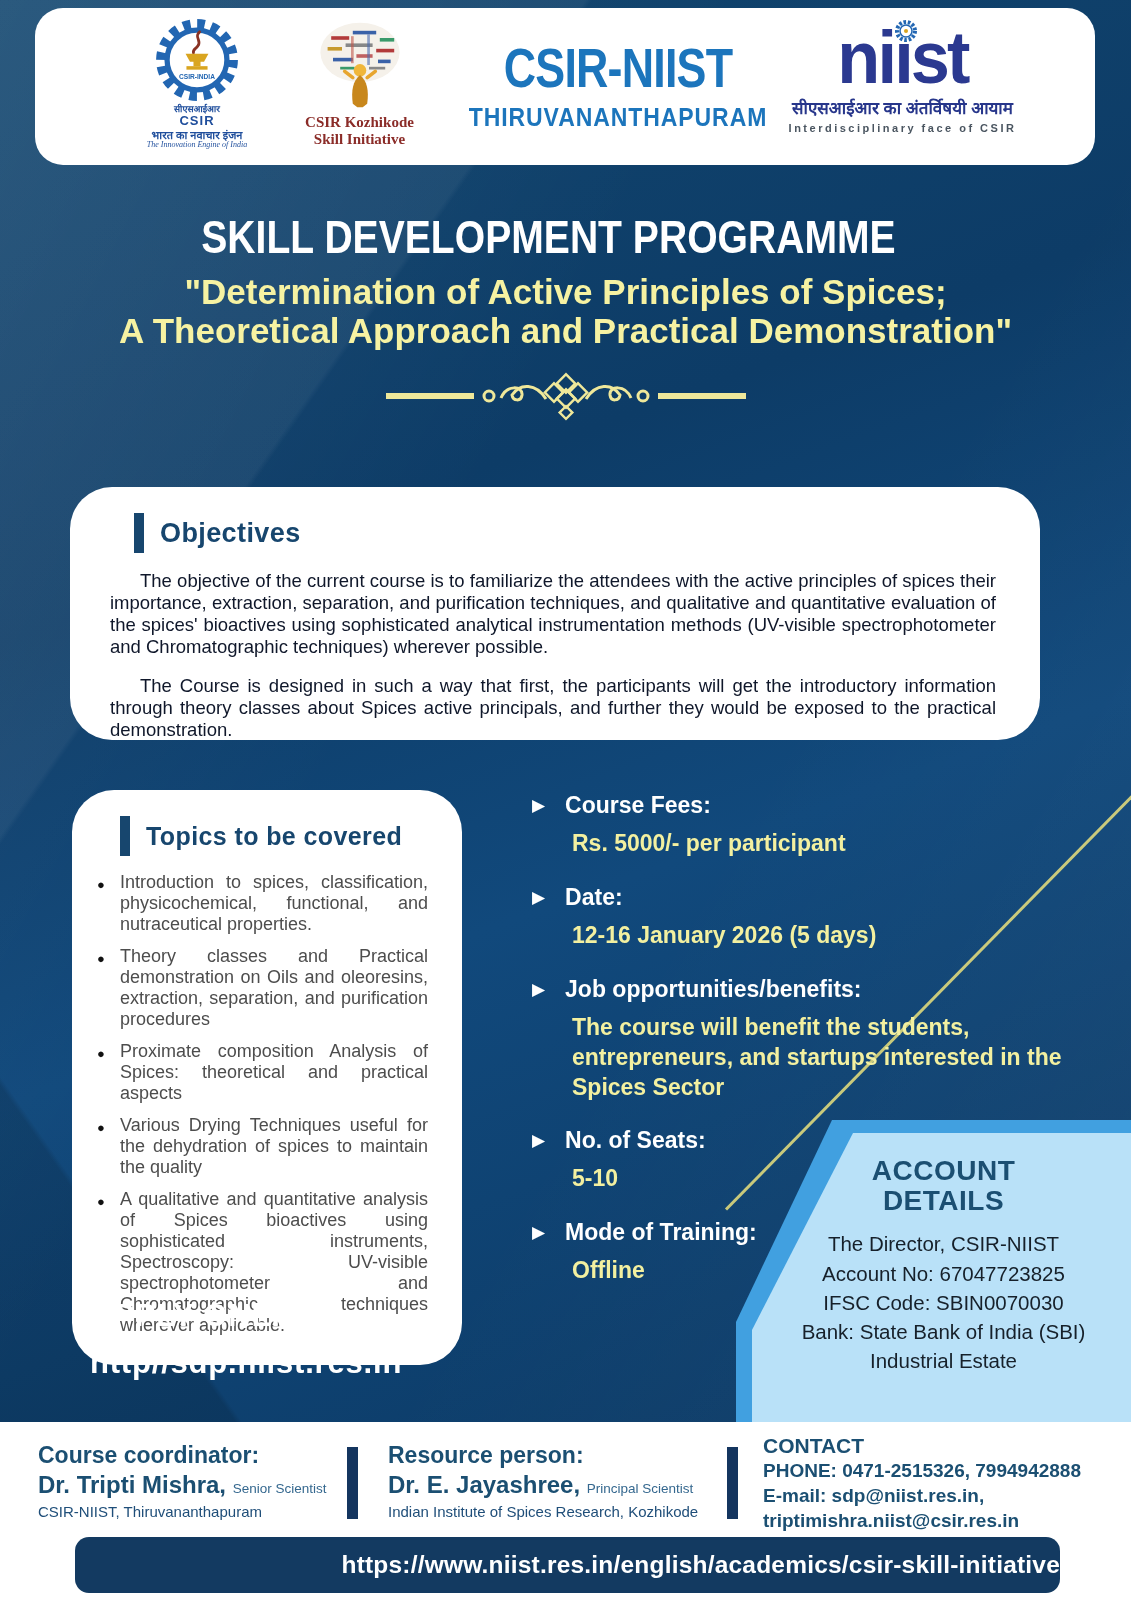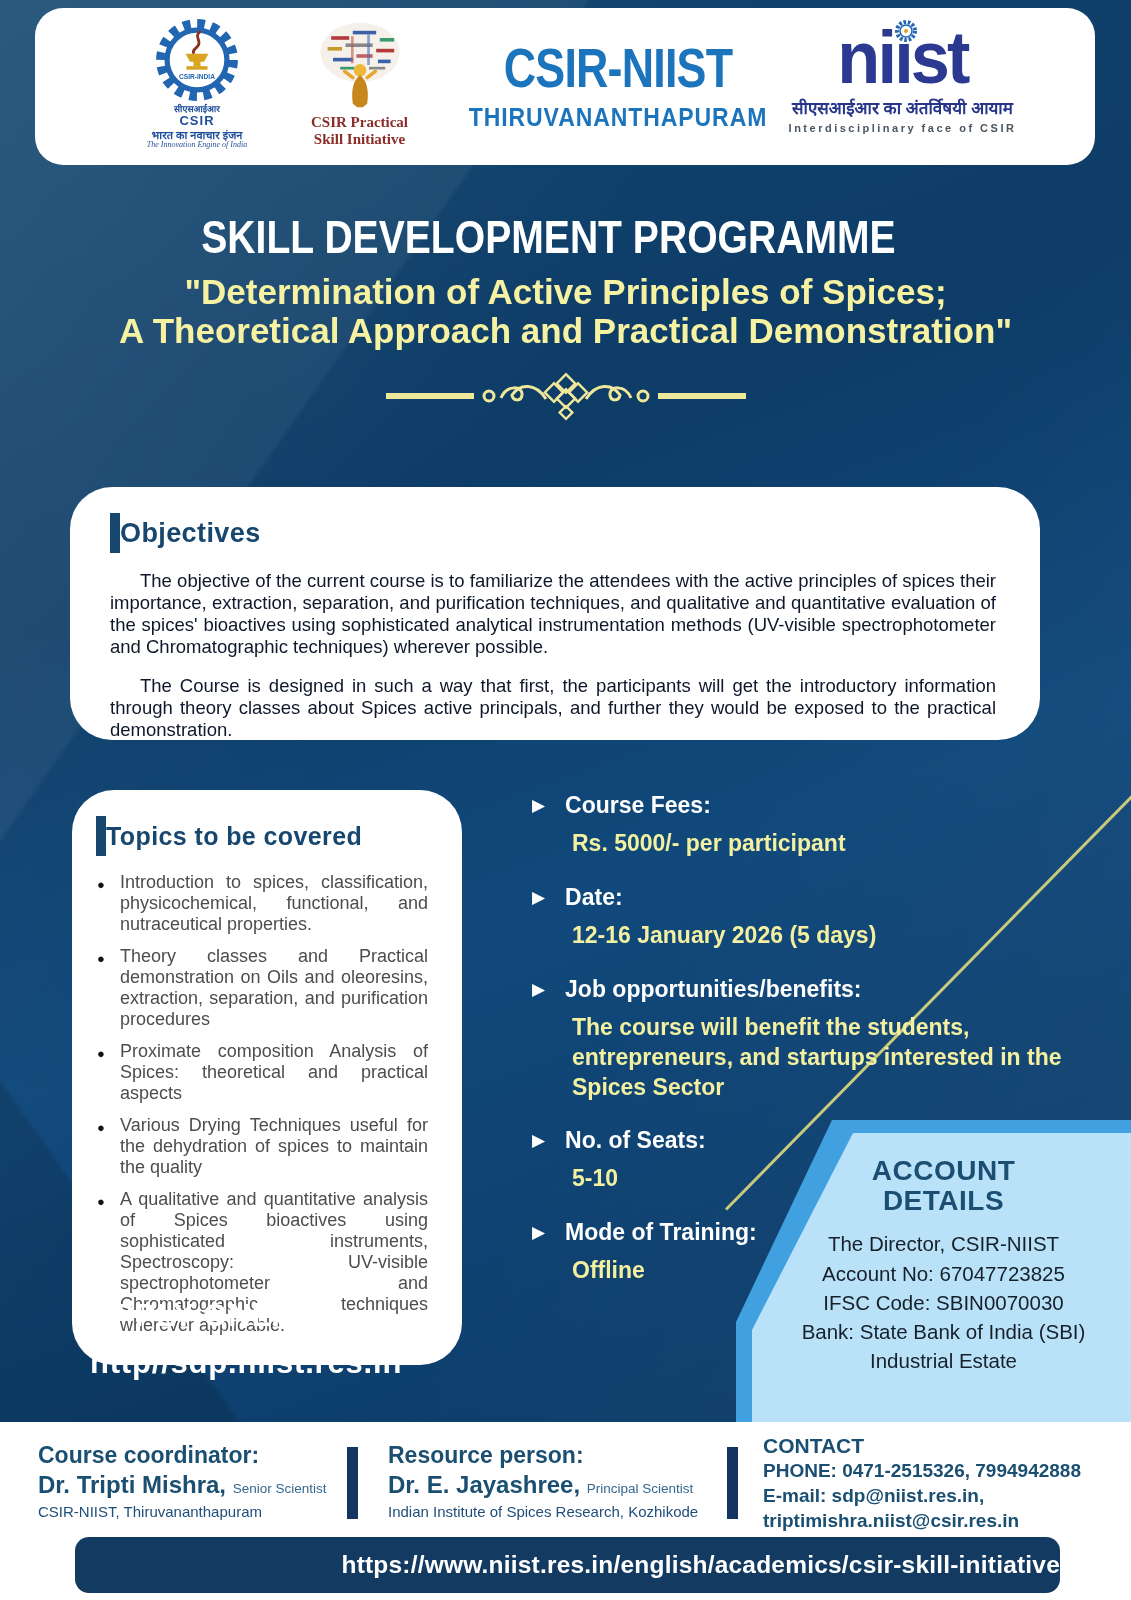--- a/index.html
+++ b/index.html
@@ -36,21 +36,21 @@
 
   
   .title{position:absolute;left:0;top:210px;width:1097px;text-align:center;color:#ffffff;font-size:46px;font-weight:bold;}
   .title span{display:inline-block;transform:scaleX(.85);transform-origin:center;}
   .subtitle{position:absolute;left:0;top:272px;width:1131px;text-align:center;color:#f6f2a2;font-size:35px;font-weight:bold;line-height:1.12;}
   .ornament-wrap{position:absolute;left:0;top:368px;width:1131px;display:flex;justify-content:center;}
 
   
   .card{background:#fff;border-radius:42px;box-sizing:border-box;}
   .card-obj{position:absolute;left:70px;top:487px;width:970px;height:253px;padding:26px 44px 0 40px;}
-  .card-head{display:flex;align-items:center;}
+  .card-head{display:flex;align-items:center;gap:16px;margin-left:24px;}
   .head-bar{width:10px;height:40px;background:#17466e;flex:0 0 auto;}
   .head-text{font-size:27px;font-weight:bold;color:#17466e;letter-spacing:.4px;}
   .card-obj p{margin:17px 0 0;font-size:18.5px;line-height:22px;color:#0f172a;text-align:justify;text-indent:30px;}
   .card-topics{position:absolute;left:72px;top:790px;width:390px;min-height:496px;padding:26px 34px 18px 24px;}
   .card-topics .head-text{font-size:25px;}
   .card-topics ul{margin:16px 0 0;padding:0;list-style:none;}
   .card-topics li{position:relative;padding-left:24px;font-size:18px;line-height:21px;color:#4d4d4d;text-align:justify;margin-bottom:11px;}
   .card-topics .dot{position:absolute;left:1px;top:2px;font-size:13px;color:#111;}
 
   
@@ -134,21 +134,21 @@
           <rect x="80" y="44" width="14" height="4" fill="#3a62a8"></rect>
           <rect x="38" y="52" width="16" height="3" fill="#3a9a6a"></rect>
           <rect x="70" y="52" width="18" height="3" fill="#888888"></rect>
           <rect x="50" y="18" width="3" height="30" fill="#c0564a" opacity=".6"></rect>
           <rect x="68" y="16" width="3" height="34" fill="#4a6ab0" opacity=".6"></rect>
         </g>
         <circle cx="60" cy="56" r="7" fill="#f0b63a"></circle>
         <path d="M52 64 l-9 -7 M68 64 l9 -7" stroke="#e7a52e" stroke-width="4" stroke-linecap="round"></path>
         <path d="M60 61 c-8 7 -10 17 -8 32 l5 4 h6 l5 -4 c2 -15 0 -25 -8 -32 z" fill="#c8871c"></path>
       </svg>
-      <div class="skill-label">CSIR Practical</div>
+      <div class="skill-label">CSIR Kozhikode</div>
       <div class="skill-label">Skill Initiative</div>
     </div>
 
     <div class="inst-block">
       <span class="inst-name">CSIR-NIIST</span>
       <span class="inst-city">THIRUVANANTHAPURAM</span>
     </div>
 
     <div class="logo-niist">
       <span class="niist-word">niist</span>

